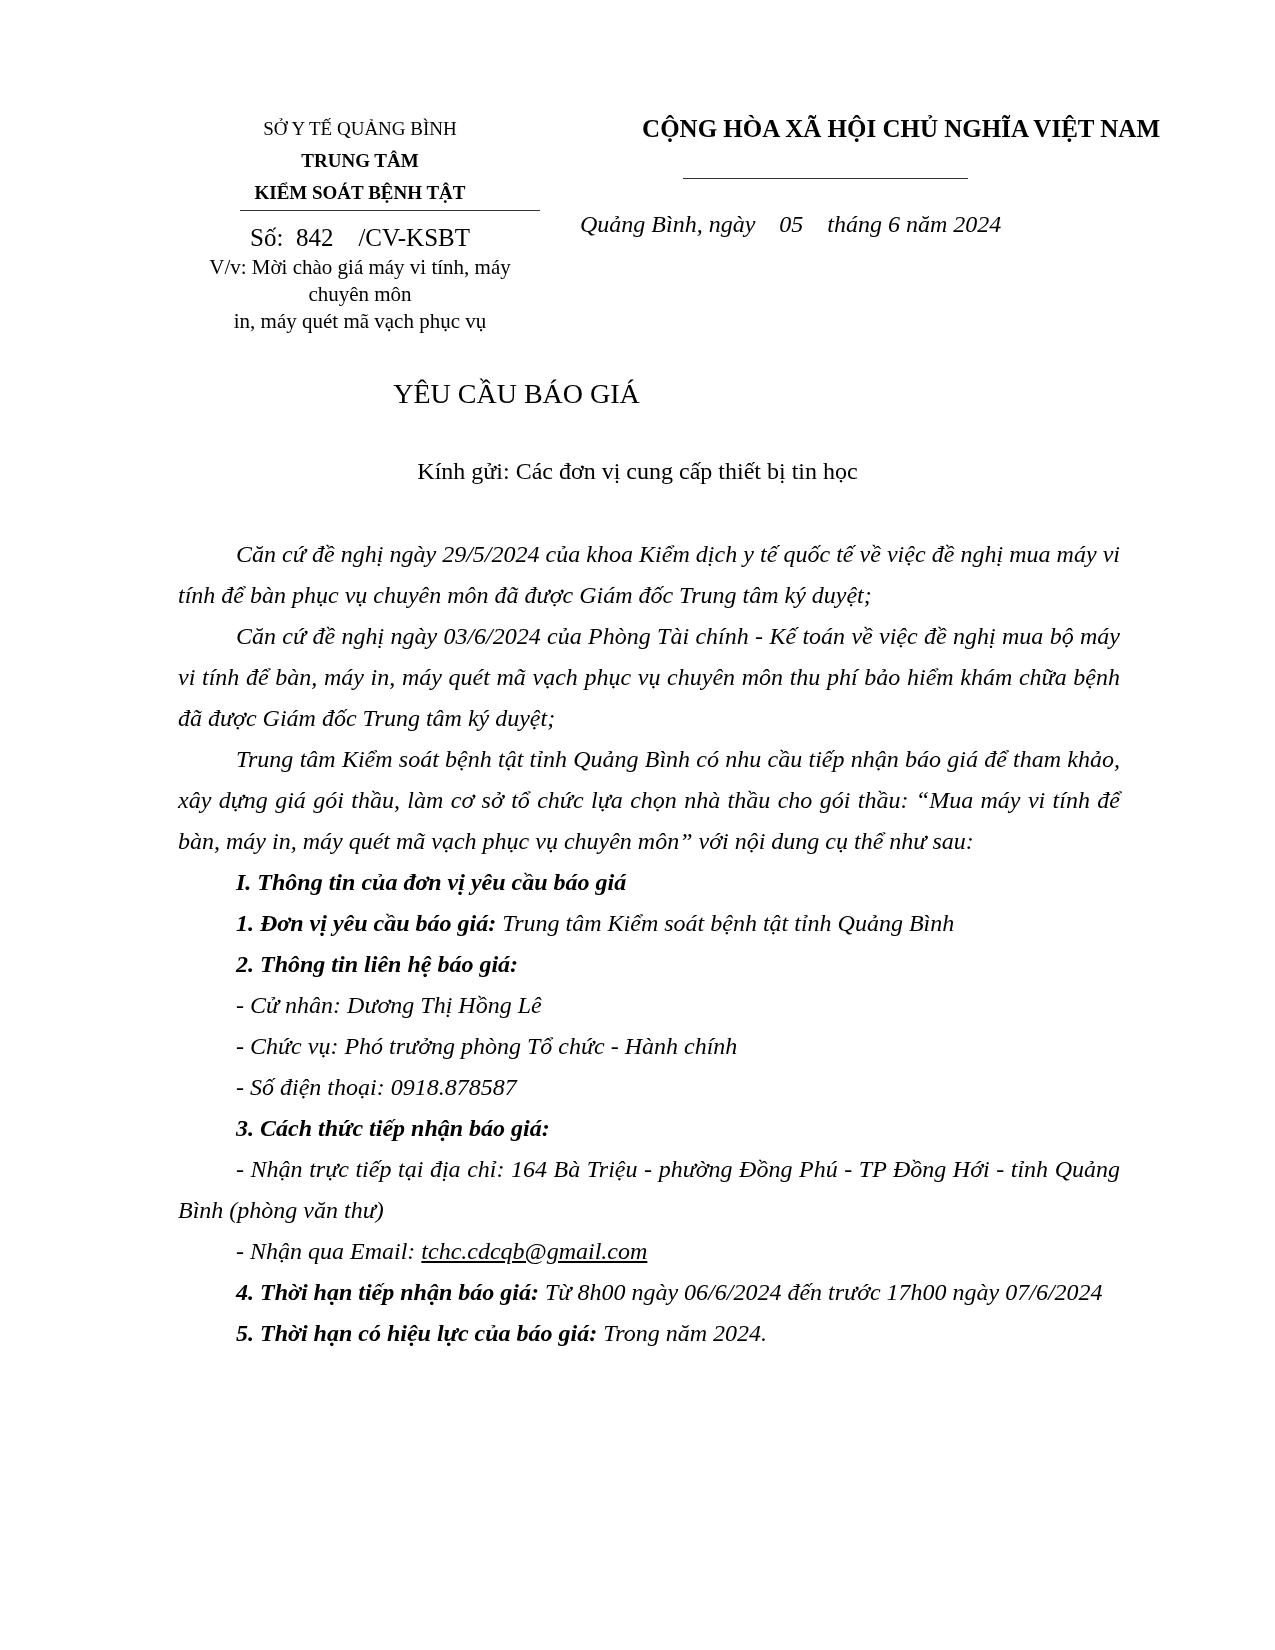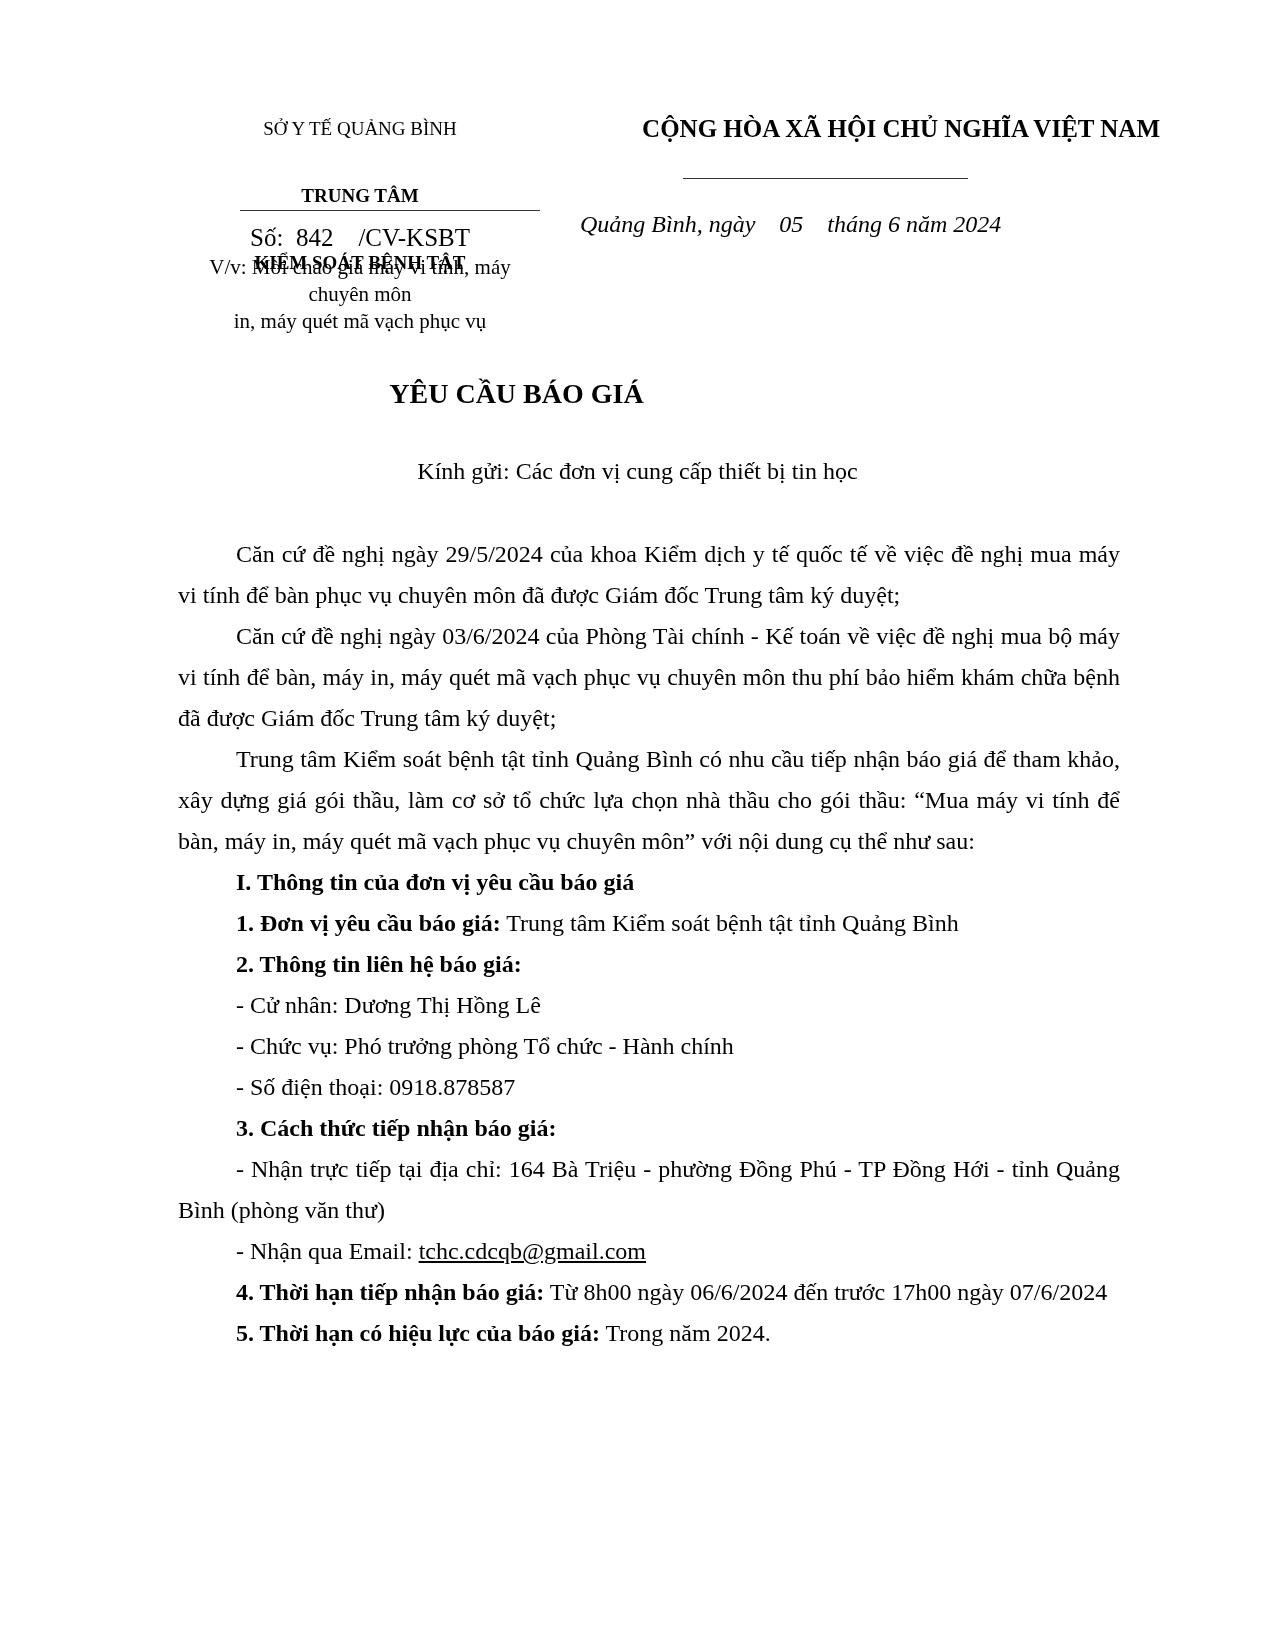--- a/index.html
+++ b/index.html
@@ -7,26 +7,26 @@
          font-family:"Liberation Serif", "DejaVu Serif", serif; color:#000; }
   .abs { position:absolute; }
   .hdr-left { left:180px; top:113px; width:360px; text-align:center; font-size:19px; line-height:32px; }
   .hdr-left .b { font-weight:bold; }
   .rule-left { left:240px; top:210px; width:300px; height:1px; background:#333; }
   .so { left:180px; top:222px; width:360px; text-align:center; font-size:25px; line-height:32px; }
   .vv { left:180px; top:254px; width:360px; text-align:center; font-size:21px; line-height:27px; }
   .hdr-right { left:540px; top:113px; width:620px; text-align:right; font-weight:bold; font-size:25px; line-height:32px; }
   .rule-right { left:683px; top:178px; width:285px; height:1px; background:#333; }
   .date { left:580px; top:208px; width:570px; text-align:left; font-style:italic; font-size:24px; line-height:32px; }
-  .title { left:0; top:378px; width:1033px; text-align:center; font-weight:bold; font-size:28px; }
+  .title { left:0; top:378px; width:1033px; text-align:center; font-weight:normal; font-size:28px; }
   .kinh { left:0; top:458px; width:1275px; text-align:center; font-size:24px; }
-  .body { left:178px; top:534px; width:942px; font-size:24px; line-height:41px; text-align:justify; }
+  .body { left:178px; top:534px; width:942px; font-size:24px; line-height:41px; text-align:justify;font-style:italic; }
   .body p { margin:0; }
   .ind { text-indent:58px; }
-  .b { font-weight:bold;margin-top:35px; }
+  .b { font-weight:bold; }
   .u { text-decoration:underline; }
 </style>
 </head>
 <body>
 
 <div class="abs hdr-left">
   <div>SỞ Y TẾ QUẢNG BÌNH</div>
   <div class="b">TRUNG TÂM</div>
   <div class="b">KIỂM SOÁT BỆNH TẬT</div>
 </div>

